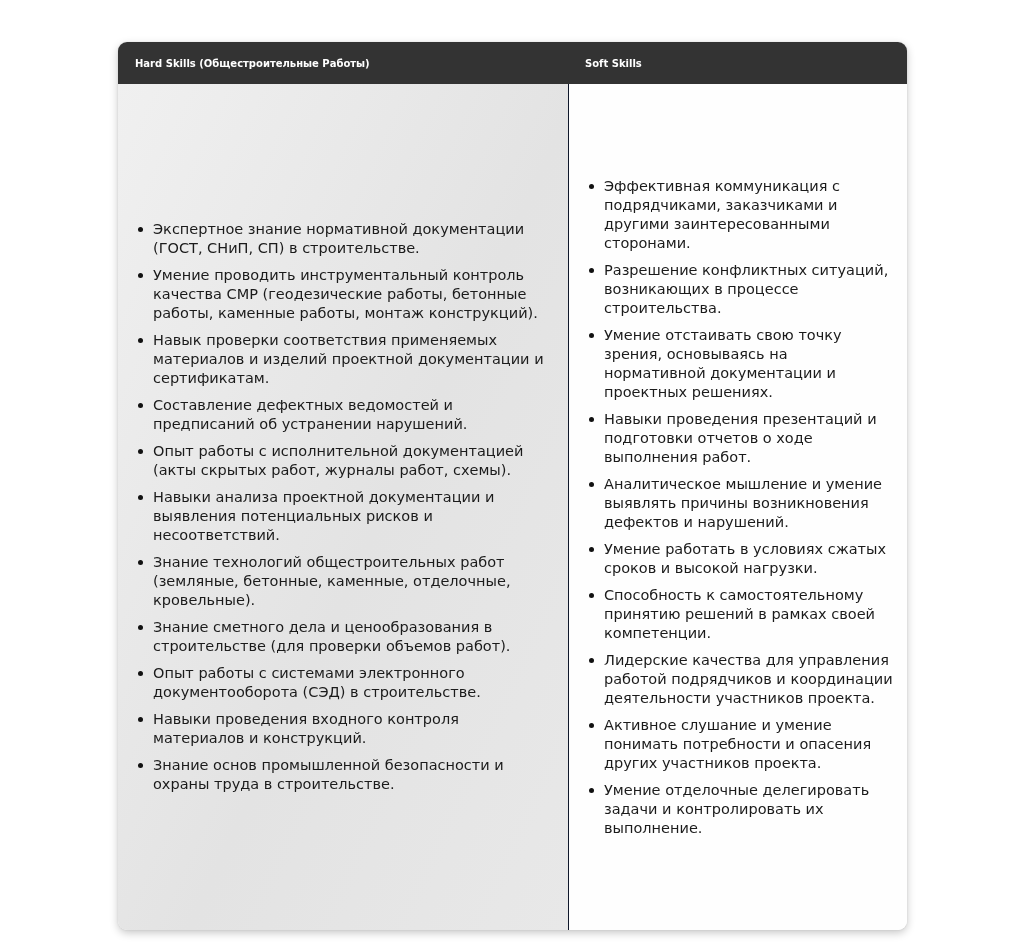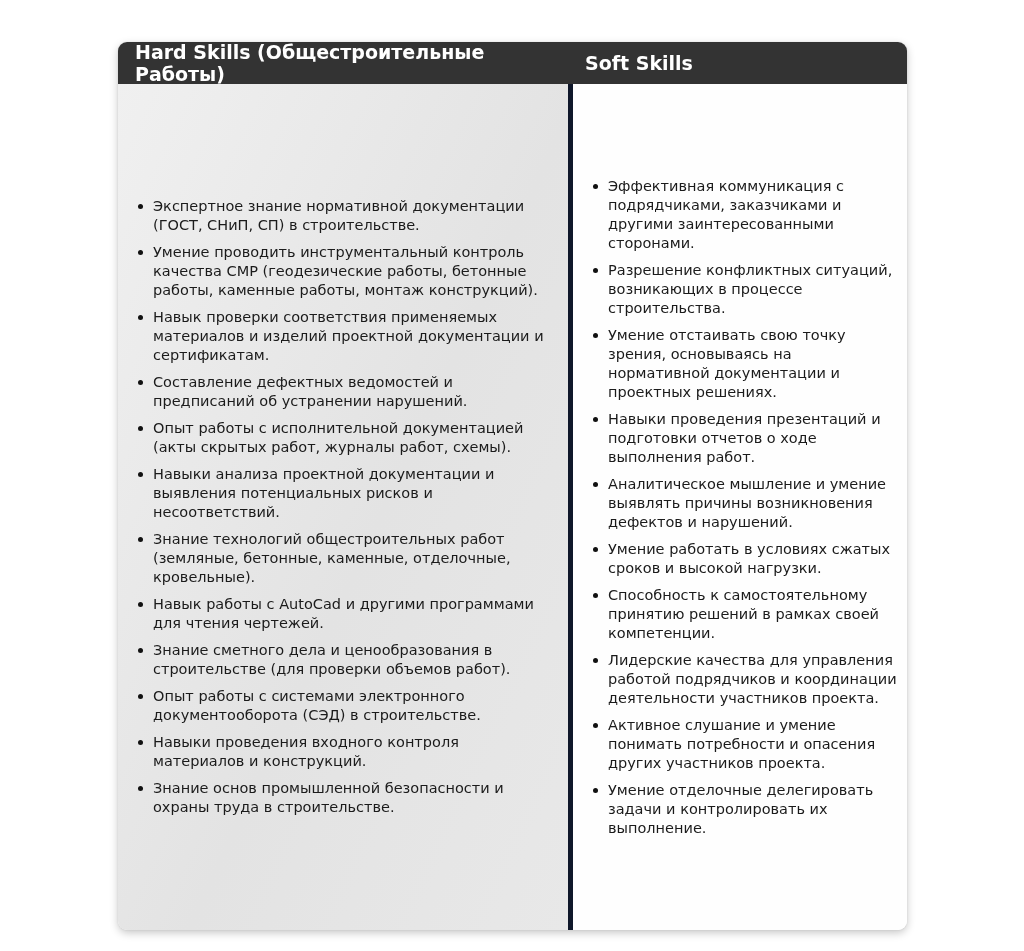--- a/index.html
+++ b/index.html
@@ -17,43 +17,42 @@
     box-shadow: 0 3px 8px rgba(0,0,0,0.22), 0 0 2px rgba(0,0,0,0.10);
     display: grid;
     grid-template-columns: 450px 339px;
     grid-template-rows: 42px 1fr;
     overflow: hidden;
   }
   .header-cell {
     background: #333333;
     color: #ffffff;
     font-weight: bold;
-    font-size: 19px;
+    font-size: 10px;
     display: flex;
     align-items: center;
     padding-left: 17px;
   }
   .body-cell {
     display: flex;
     flex-direction: column;
     justify-content: center;
     padding: 14px 14px 14px 17px;
     font-size: 14.5px;
     line-height: 19px;
     color: #1b1b1b;
   }
   .body-cell.hard {
     background: linear-gradient(115deg, #f0f0f0 0%, #e3e3e3 55%, #e8e8e8 100%);
     padding-right: 16px;
     align-items: center;
   }
   .body-cell.soft {
     background: #fefefe;
-    border-left: 5px solid #0f172a;
-    padding-right: 10px;
+    border-left: 1px solid #0f172a;
   }
   ul.skill-list { list-style: none; }
   ul.skill-list li {
     position: relative;
     padding-left: 18px;
     margin-bottom: 8px;
   }
   ul.skill-list li:last-child { margin-bottom: 0; }
   ul.skill-list li::before {
     content: "";
@@ -81,21 +80,20 @@
         <li>Навык проверки соответствия применяемых материалов и изделий проектной документации и сертификатам.</li>
 
         <li>Составление дефектных ведомостей и предписаний об устранении нарушений.</li>
 
         <li>Опыт работы с исполнительной документацией (акты скрытых работ, журналы работ, схемы).</li>
 
         <li>Навыки анализа проектной документации и выявления потенциальных рисков и несоответствий.</li>
 
         <li>Знание технологий общестроительных работ (земляные, бетонные, каменные, отделочные, кровельные).</li>
 
-        <li>Навык работы с AutoCad и другими программами для чтения чертежей.</li>
 
         <li>Знание сметного дела и ценообразования в строительстве (для проверки объемов работ).</li>
 
         <li>Опыт работы с системами электронного документооборота (СЭД) в строительстве.</li>
 
         <li>Навыки проведения входного контроля материалов и конструкций.</li>
 
         <li>Знание основ промышленной безопасности и охраны труда в строительстве.</li>
       </ul>
   </div>

